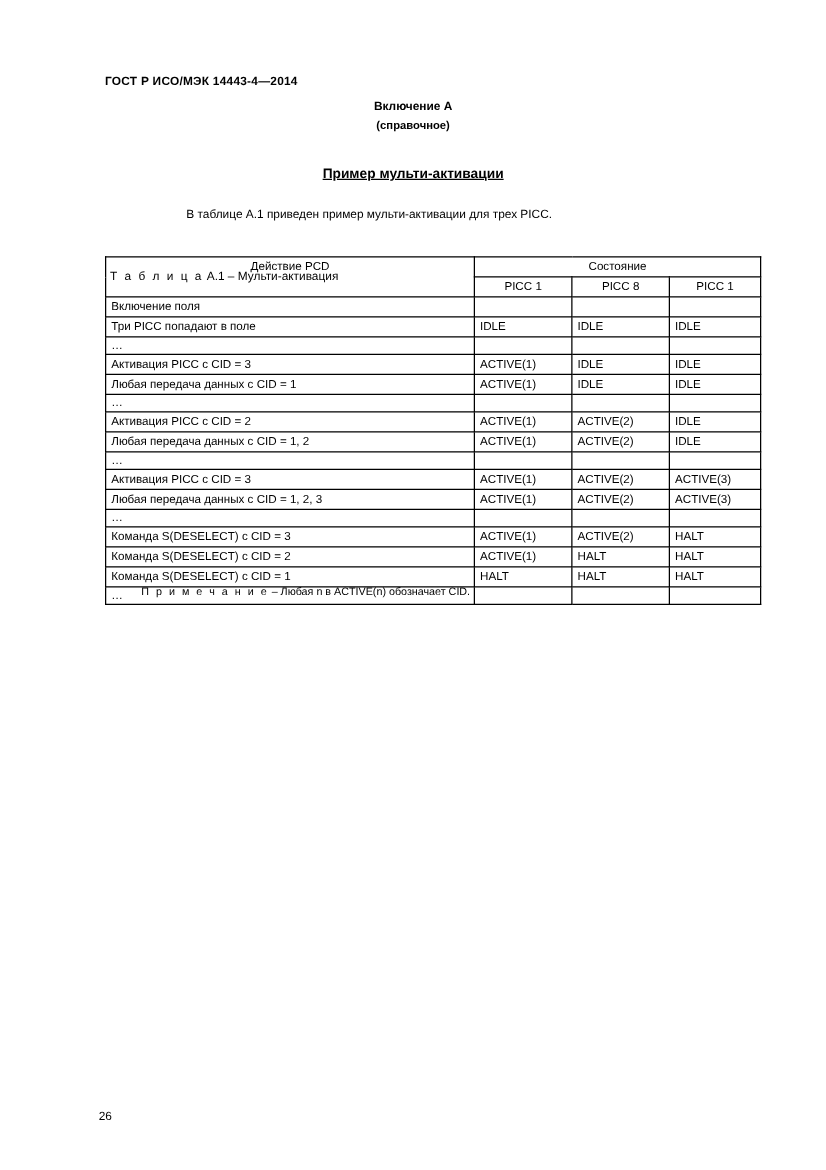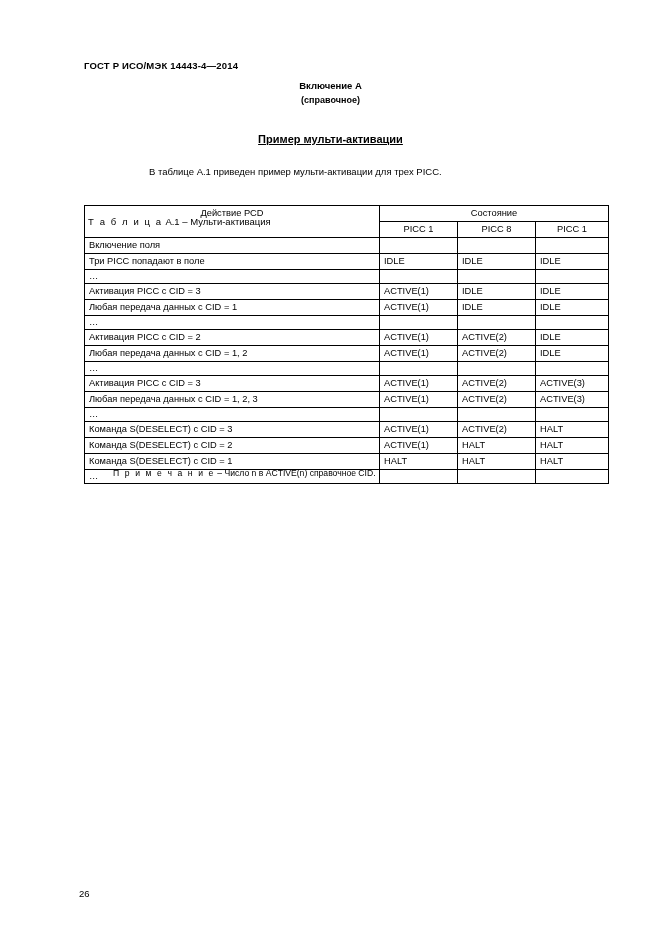--- a/index.html
+++ b/index.html
@@ -260,18 +260,18 @@
             <td></td>
             <td></td>
             <td></td>
           </tr>
         </tbody>
     </table>
   </div>
 
   <div class="note">
     <span class="spaced">П р и м е ч а н и е</span>
-    <span>– Число n в ACTIVE(n) справочное CID.</span>
+    <span>– Любая n в ACTIVE(n) обозначает CID.</span>
   </div>
 
   <div class="page-num">26</div>
 
 </div>
 
 </body></html>

